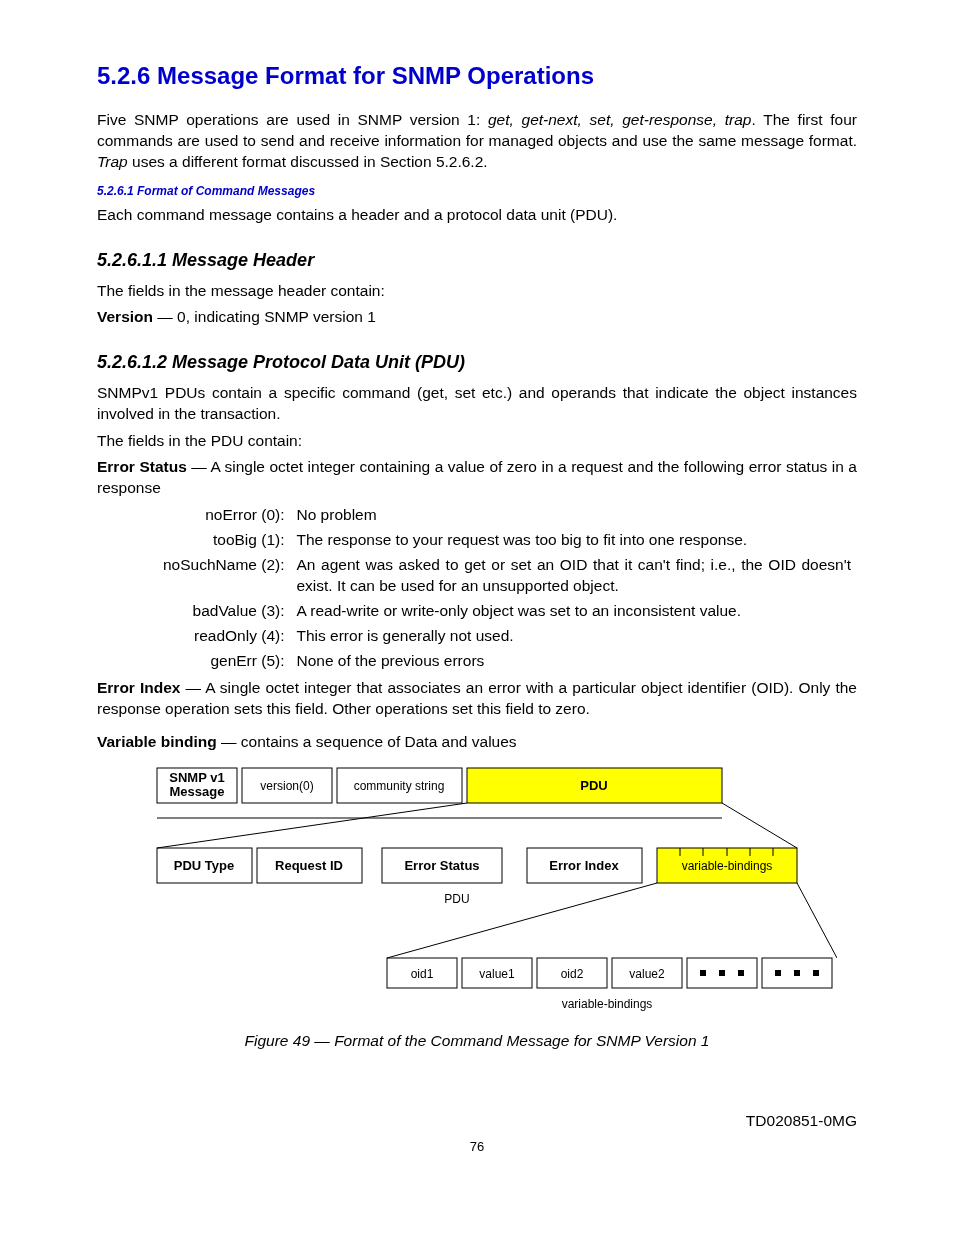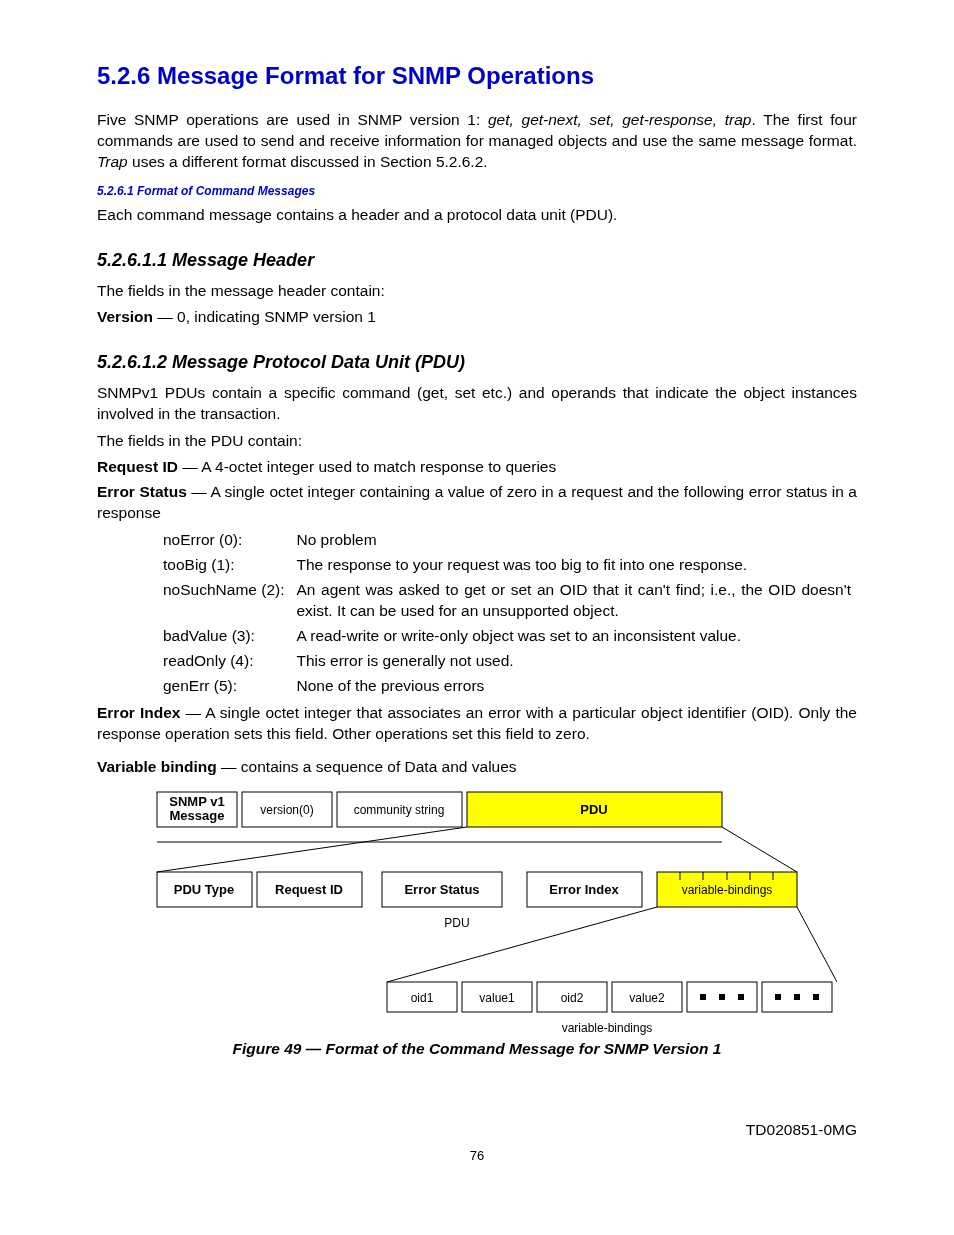--- a/index.html
+++ b/index.html
@@ -29,22 +29,22 @@
       font-size: 18px;
       font-weight: bold;
       margin: 22px 0 8px 0;
     }
     p { margin: 6px 0; text-align: justify; }
     .fields p { margin: 4px 0; }
     .bold { font-weight: bold; }
     .ital { font-style: italic; }
     table.errtbl { border-collapse: collapse; margin: 4px 0 4px 60px; }
     table.errtbl td { vertical-align: top; padding: 2px 6px; }
-    table.errtbl td:first-child { text-align: left; white-space: nowrap; }
-    .figcap { font-weight: bold; font-style: italic; text-align: center; margin-top: 2px; }
+    table.errtbl td:first-child { text-align: right; white-space: nowrap; }
+    .figcap { font-weight: normal; font-style: italic; text-align: center; margin-top: 18px; }
     .docnum { font-weight: normal; text-align: right; margin-top: 60px; }
     .pagenum { text-align: center; font-size: 13px; margin-top: 4px; }
     svg { display: block; margin: 10px auto 0; }
     .svglabel { font-family: Arial; font-size: 13px; font-weight: bold; }
     .svglabel2 { font-family: Arial; font-size: 12px; }
   </style>
 </head>
 <body>
 
 <h2 class="h526">5.2.6   Message Format for SNMP Operations</h2>
@@ -60,21 +60,20 @@
 <p>The fields in the message header contain:</p>
 <div class="fields">
   <p><span class="bold">Version</span><span> — 0, indicating  SNMP version 1</span></p>
 </div>
 
 <h4 class="h52612">5.2.6.1.2   Message Protocol Data Unit (PDU)</h4>
 <p>SNMPv1 PDUs contain a specific command (get, set etc.) and operands that indicate the object instances involved in the transaction.</p>
 <p>  The fields in the PDU contain:</p>
 
 <div class="fields">
-  <p><span class="bold">Request ID</span><span> — A 4-octet integer used to match response to queries</span></p>
   <p><span class="bold">Error Status</span><span> — A single octet integer containing a value of zero in a request and the following error status in a response</span></p>
 </div>
 
 <table class="errtbl">
   <tbody>
       <tr>
         <td>noError (0):</td>
         <td>No problem</td>
       </tr>
   <tr>

